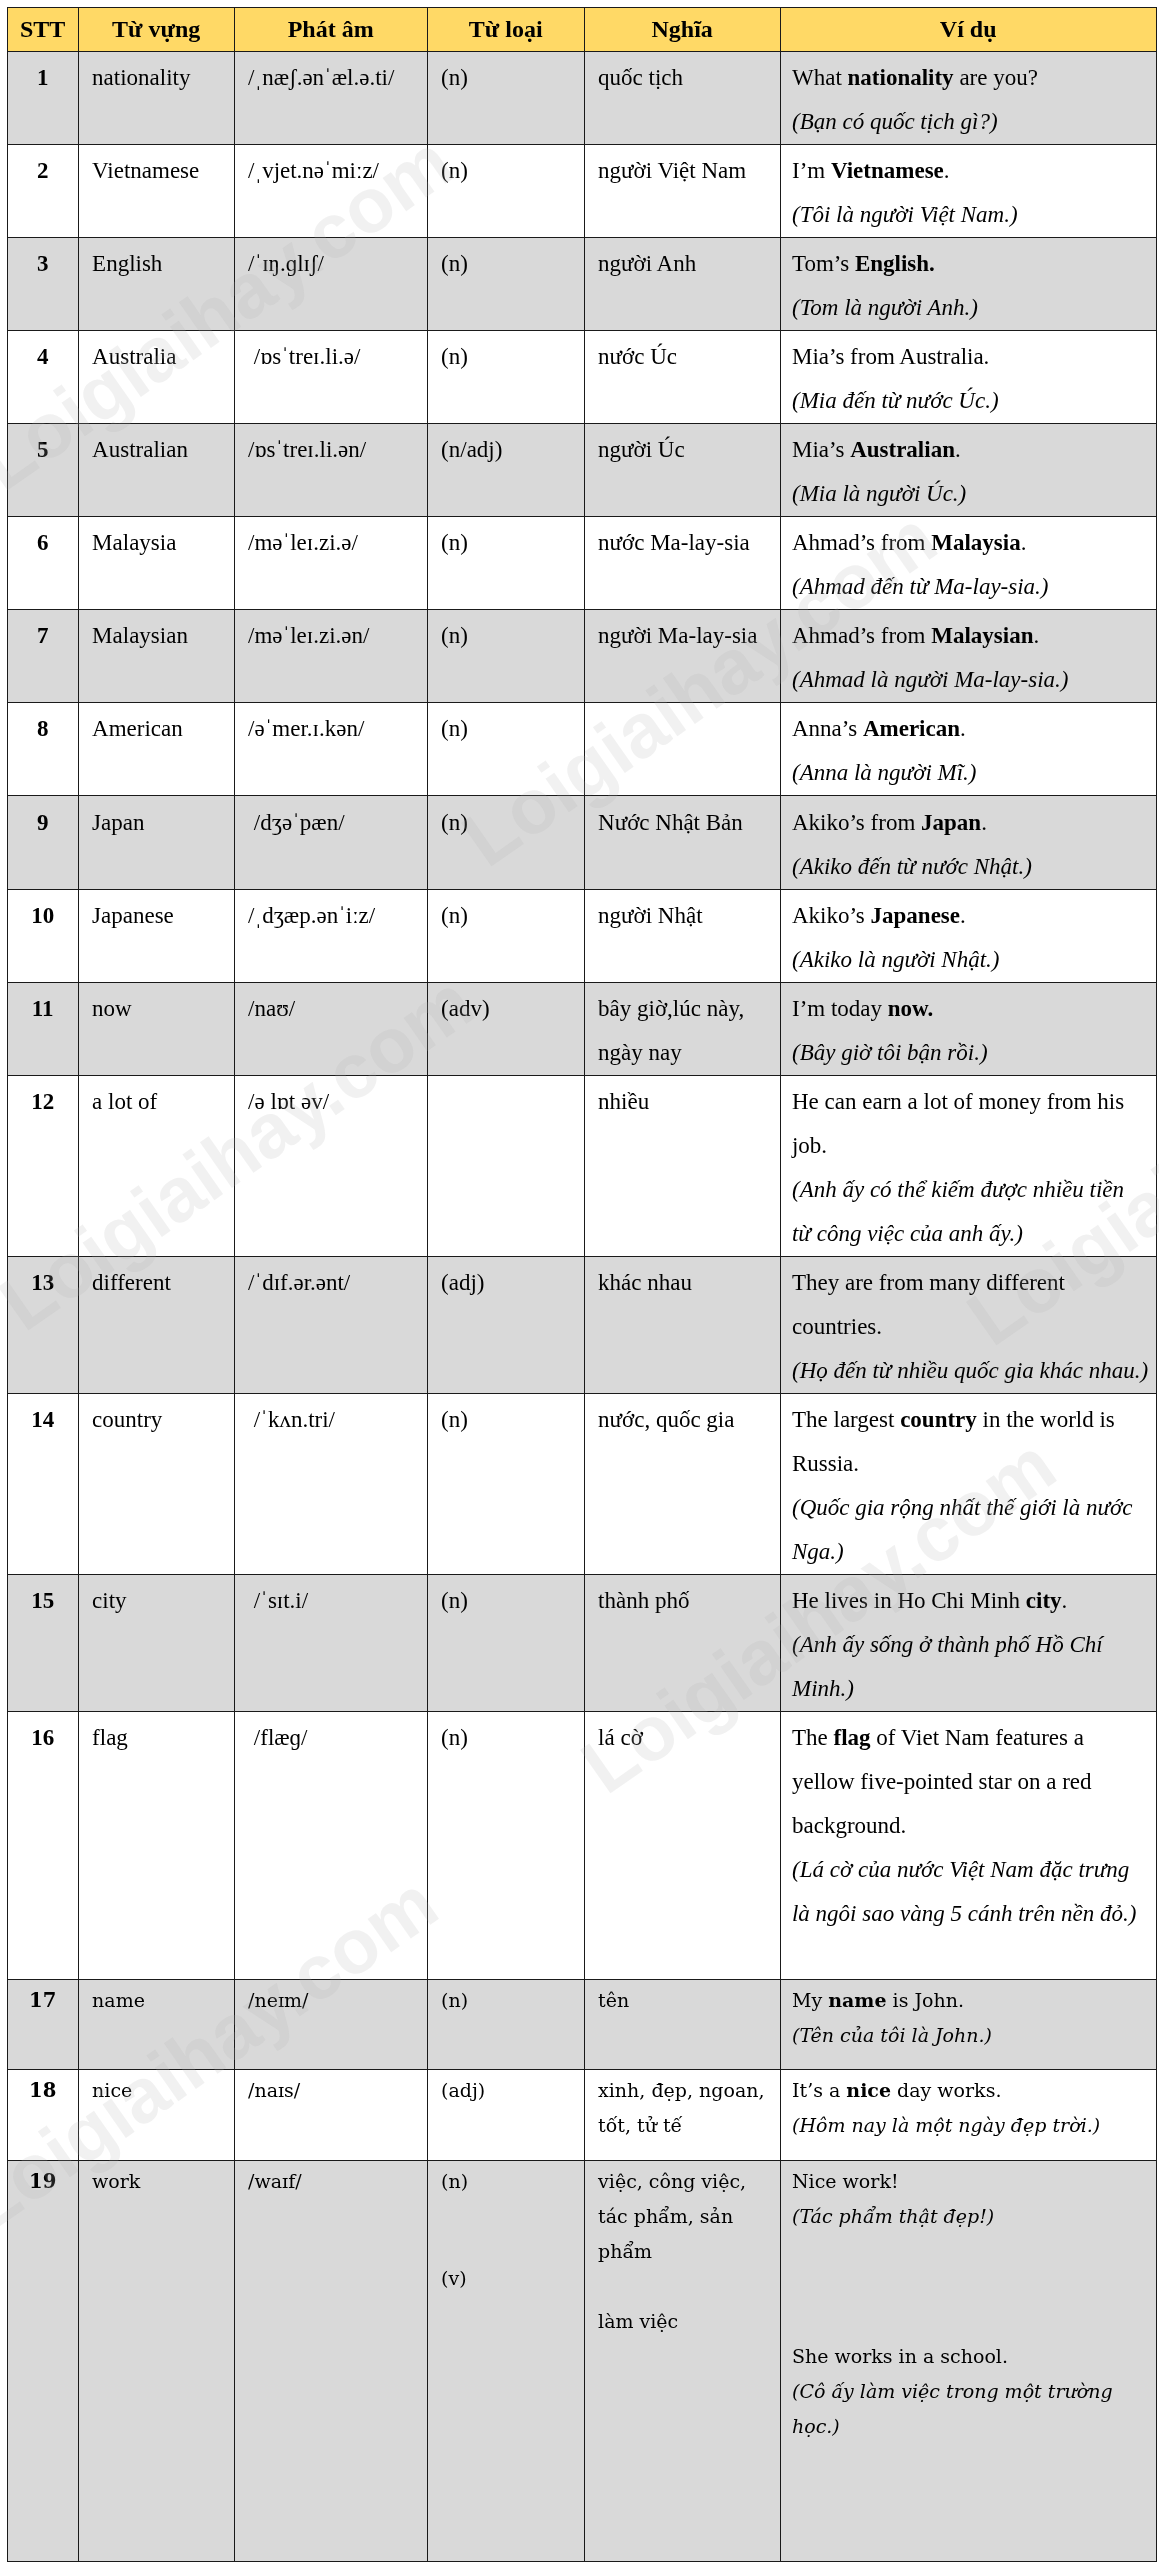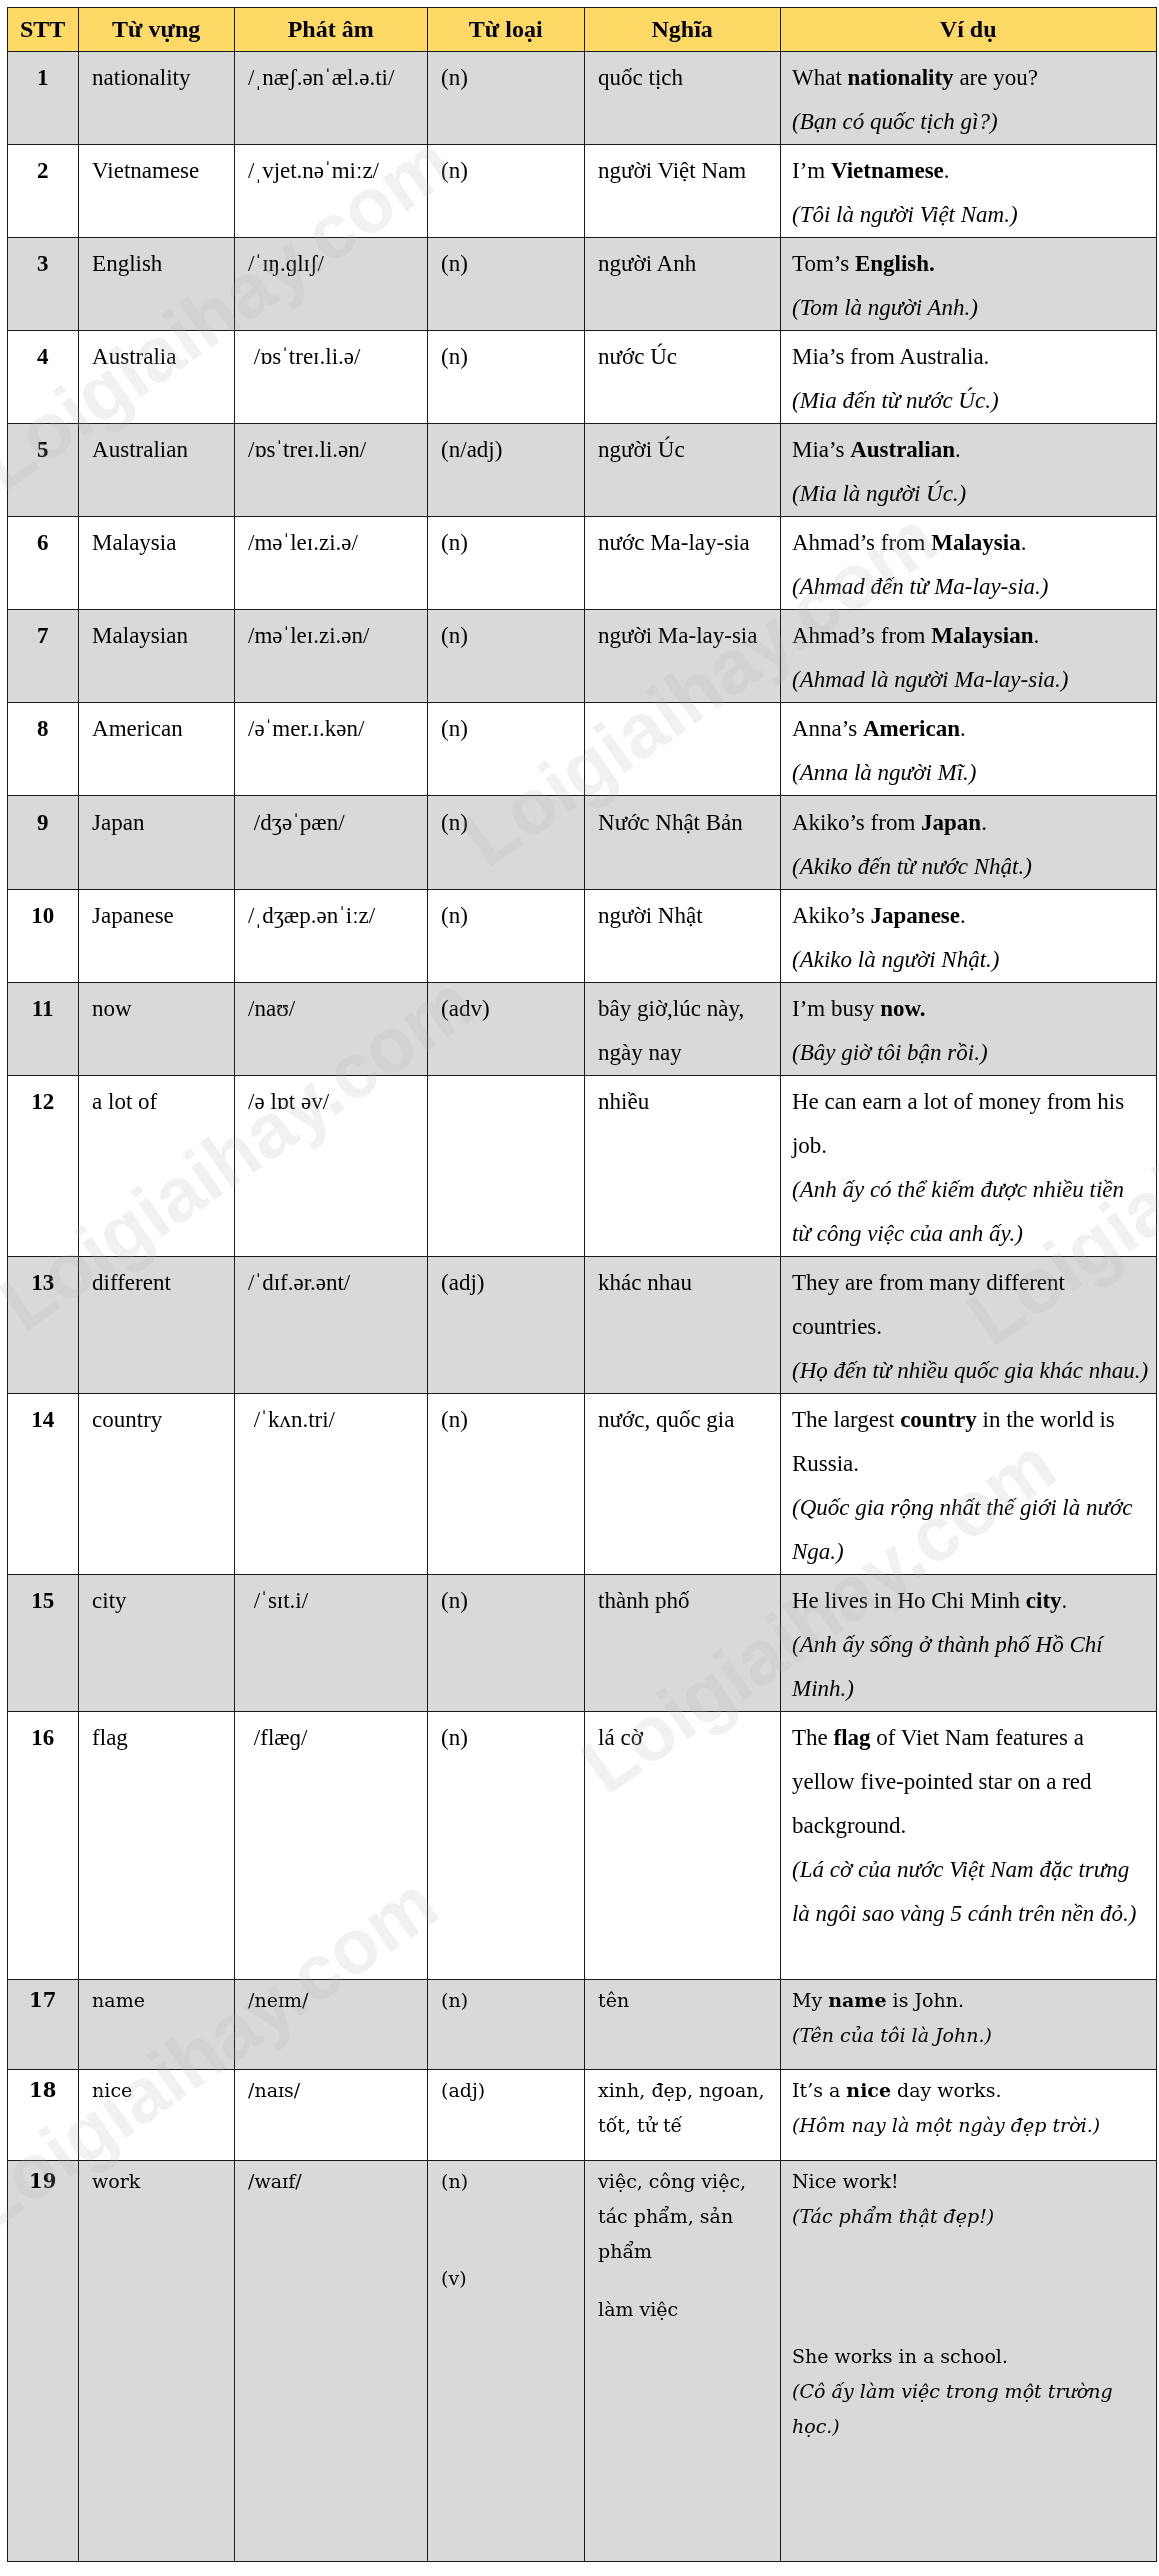--- a/index.html
+++ b/index.html
@@ -19,21 +19,21 @@
   td .cell { padding: 4.1px 11.3px 0 13.4px; font-size: 23px; line-height: 44px; }
   td.stt .cell { text-align: center; font-weight: bold; padding-left: 4.1px; padding-right: 4.1px; }
   td.ex .cell { padding-left: 11.3px; padding-right: 7.2px; }
   .tight .cell { line-height: 35px; padding-top: 3px; }
   .tight td .cell { font-family: "DejaVu Serif", serif; font-size: 19px; }
   .tight td.stt .cell { font-size: 19.6px; }
   .it { font-style: italic; display: block; }
   .en { display: block; }
   b { font-weight: bold; }
   .pos-v { display: block; margin-top: 62px; }
-  .mean-2 { display: block; margin-top: 23px; }
+  .mean-2 { display: block; margin-top: 35px; }
   .ex-2 { display: block; margin-top: 105px; }
 </style>
 </head>
 <body>
 
 <div class="watermark" style="left:-62px; top:268px;">Loigiaihay.com</div>
 <div class="watermark" style="left:422px; top:644px;">Loigiaihay.com</div>
 <div class="watermark" style="left:-41px; top:1108px;">Loigiaihay.com</div>
 <div class="watermark" style="left:541px; top:1571px;">Loigiaihay.com</div>
 <div class="watermark" style="left:-77px; top:2009px;">Loigiaihay.com</div>
@@ -300,21 +300,21 @@
           <div class="cell" style="white-space:pre">/naʊ/</div>
         </td>
         <td>
           <div class="cell"><span>(adv)</span></div>
         </td>
         <td>
           <div class="cell"><span>bây giờ,lúc này, ngày nay</span></div>
         </td>
         <td class="ex">
           <div class="cell">
-            <span class="en"><span>I’m busy </span><b>now.</b><span></span></span>
+            <span class="en"><span>I’m today </span><b>now.</b><span></span></span>
             <span class="it">(Bây giờ tôi bận rồi.)</span>
           </div>
         </td>
       </tr>
       <tr class="plain" style="height: 180px;">
         <td class="stt">
           <div class="cell">12</div>
         </td>
         <td>
           <div class="cell">a lot of</div>

